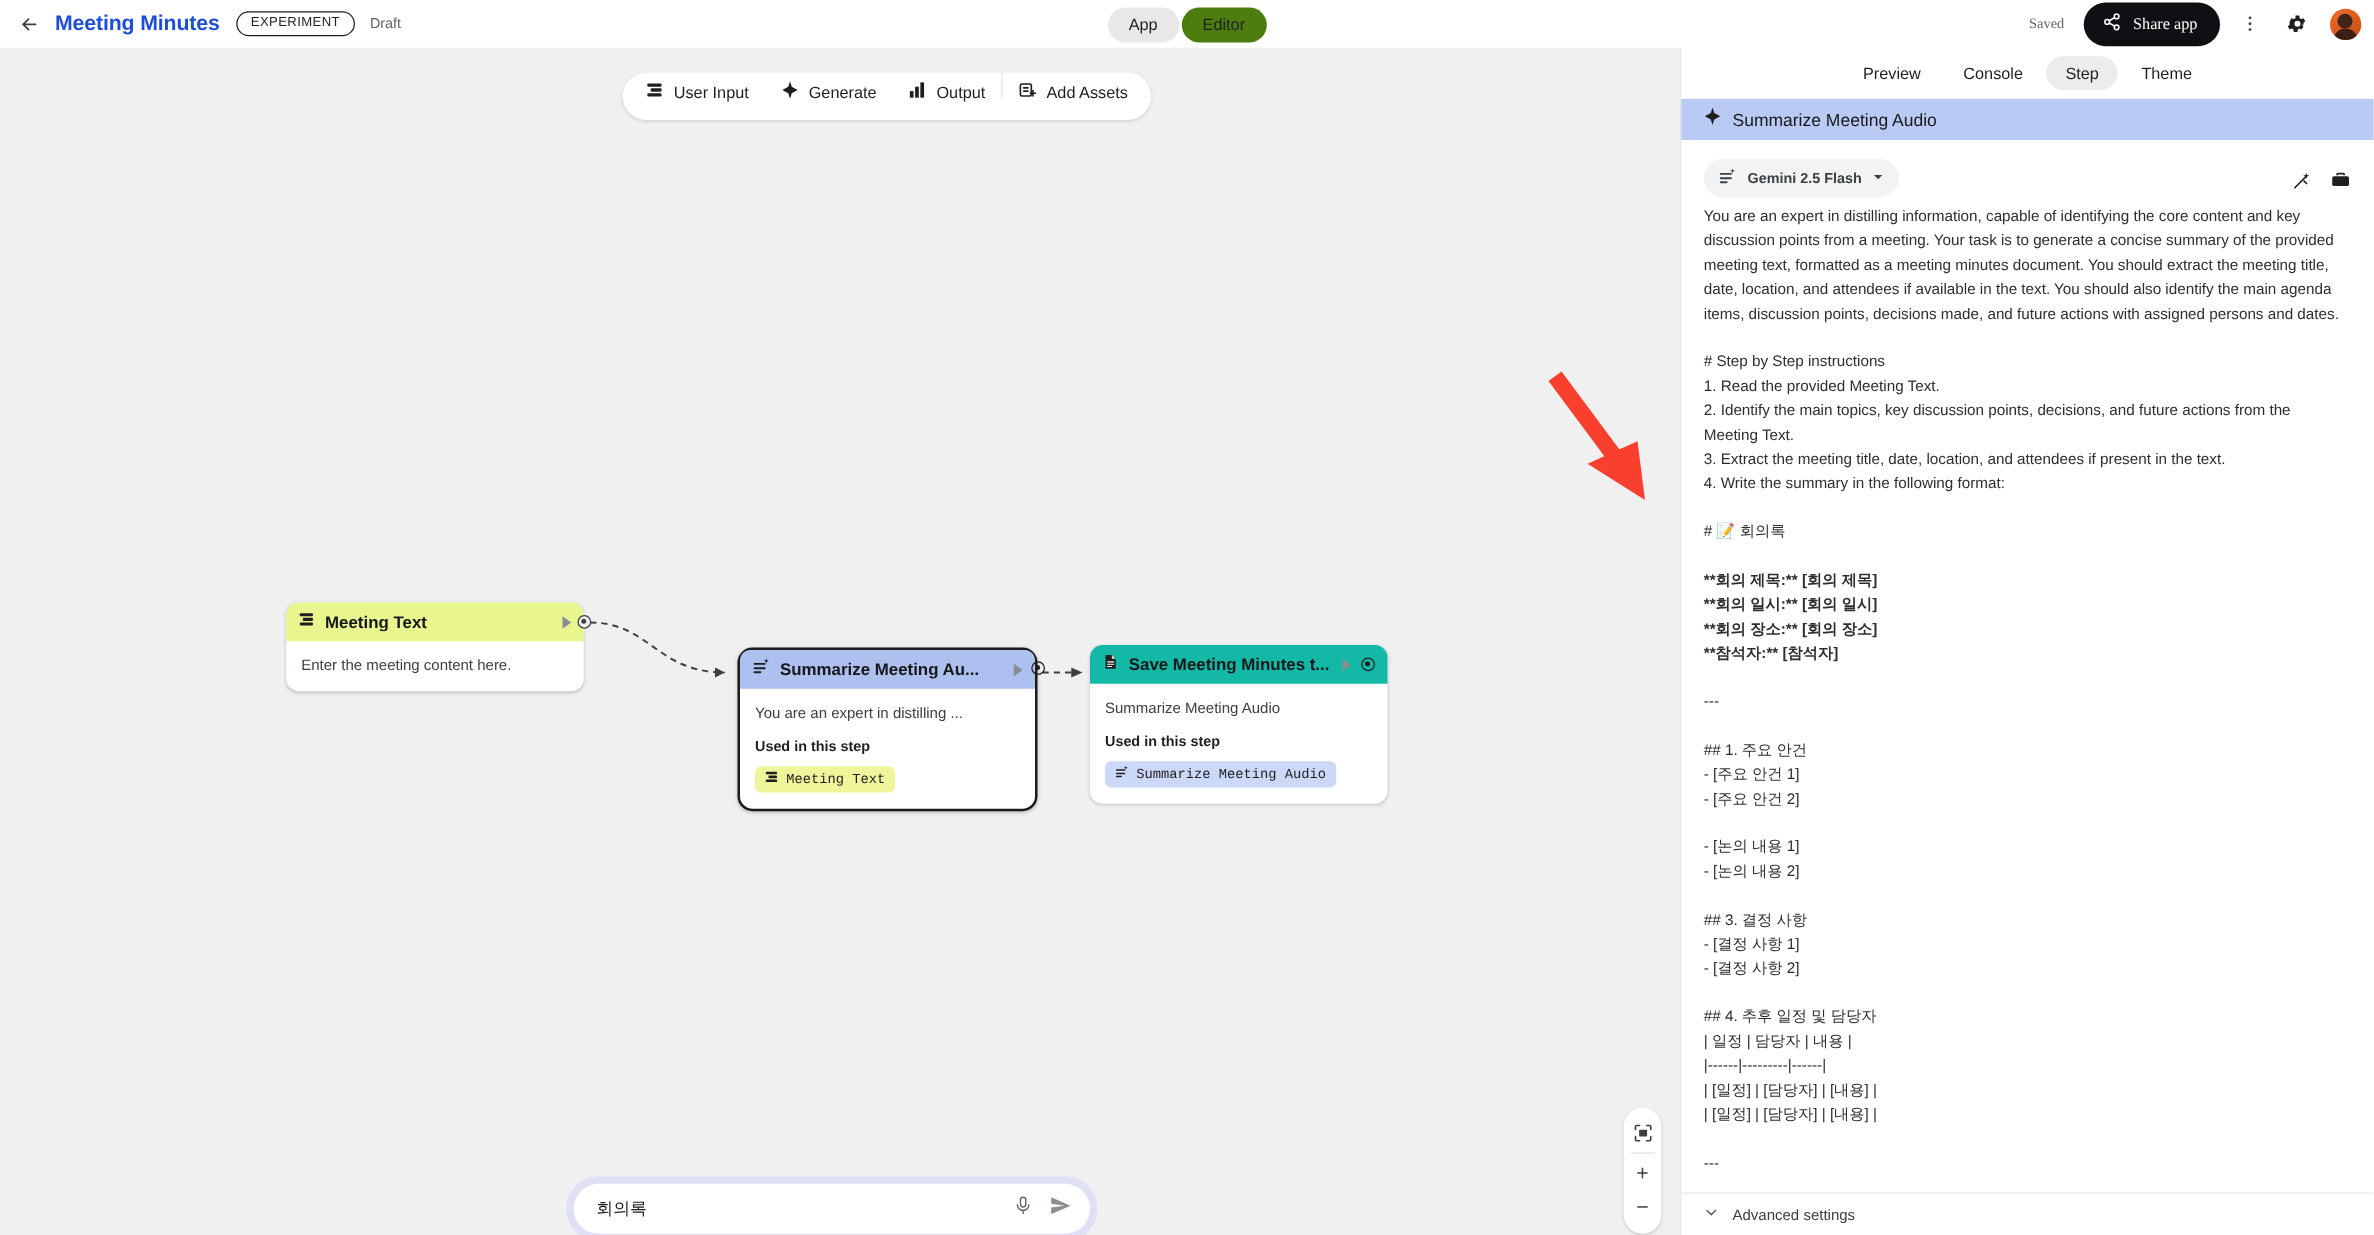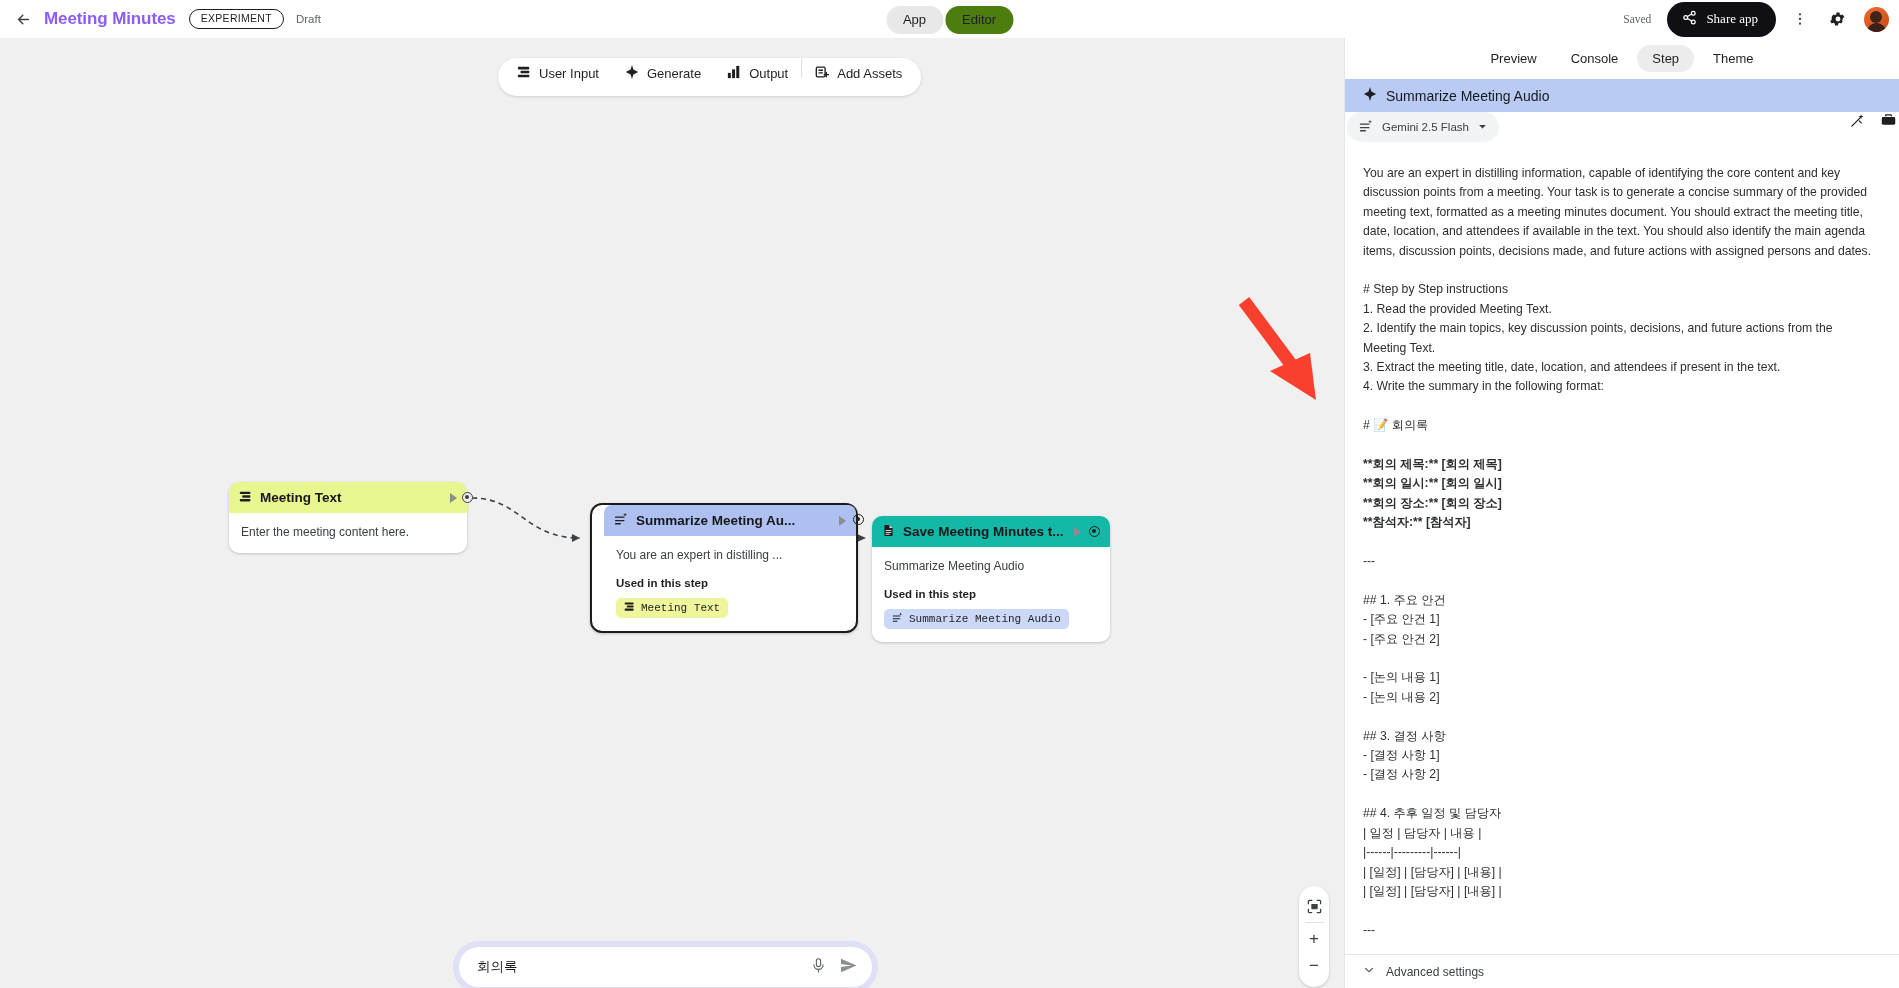--- a/index.html
+++ b/index.html
@@ -16,21 +16,21 @@
     position: absolute; left: 0; top: 0; width: 1899px; height: 38px;
     background: #ffffff; display: flex; align-items: center;
     z-index: 40;
   }
   .back-btn {
     width: 26px; height: 26px; margin-left: 10px; border-radius: 50%;
     display: flex; align-items: center; justify-content: center;
     color: #3c4043; cursor: pointer;
   }
   .app-title {
-    margin-left: 8px; font-size: 17px; font-weight: 700; color: #8b5cf6;
+    margin-left: 8px; font-size: 17px; font-weight: 700; color: #1d4ed8;
     letter-spacing: -0.1px;
   }
   .chip-experiment {
     margin-left: 13px; border: 1.4px solid #1f1f1f; border-radius: 20px;
     padding: 3px 11px 4px; font-size: 10.5px; font-weight: 500;
     color: #1f1f1f; letter-spacing: .3px; line-height: 1;
   }
   .draft-label { margin-left: 12px; font-size: 11.5px; color: #5f6368; }
 
   .seg-wrap {
@@ -113,22 +113,22 @@
     display: inline-flex; align-items: center; gap: 6px; margin-top: 9px;
     border-radius: 5px; padding: 3px 8px;
     font-family: "Liberation Mono", monospace; font-size: 11px; color: #1f1f1f;
   }
   .pill.yellow { background: #eef59b; }
   .pill.blue { background: #ccd8f8; }
 
   #node-meeting-text { left: 229px; top: 444px; width: 238px; }
   #node-meeting-text .node-head { background: #e9f58f; }
 
-  #node-summarize { left: 590px; top: 465px; width: 268px;
-      border: 2.5px solid #1b1b1b; border-radius: 12px; padding-left: 12px; }
+  #node-summarize { left: 590px; top: 480px; width: 240px;
+      border: 2.5px solid #1b1b1b; border-radius: 12px; }
   #node-summarize .node-head { background: #adc0ef; border-radius: 8px 8px 0 0; }
 
   #node-save { left: 872px; top: 478px; width: 238px; }
   #node-save .node-head { background: #14b8a6; }
 
   .play-tri {
     width: 0; height: 0; border-left: 7px solid #8a8d91;
     border-top: 5px solid transparent; border-bottom: 5px solid transparent;
   }
   .port {
@@ -191,22 +191,23 @@
           border-radius: 15px; cursor: pointer; }
   .ptab.active { background: #ececec; }
 
   .panel-head {
     background: #b9cbf5; height: 33px; display: flex; align-items: center;
     gap: 9px; padding: 0 18px; flex: 0 0 auto;
   }
   .panel-head .ph-title { font-size: 14px; font-weight: 500; color: #17181b; }
 
   .model-row {
-    height: 46px; display: flex; align-items: flex-start; padding: 0 2px;
+    height: 46px; display: flex; align-items: flex-end; padding: 0 18px;
     flex: 0 0 auto;
+    font-weight: bold;
   }
   .model-chip {
     display: flex; align-items: center; gap: 9px; background: #f1f3f4;
     border-radius: 17px; padding: 7px 12px; font-size: 11.5px; color: #3c4043;
     cursor: pointer;
   }
   .model-actions { margin-left: auto; display: flex; gap: 14px; }
 
   .prompt-body {
     flex: 1 1 auto; overflow: hidden; padding: 6px 22px 8px 18px;

